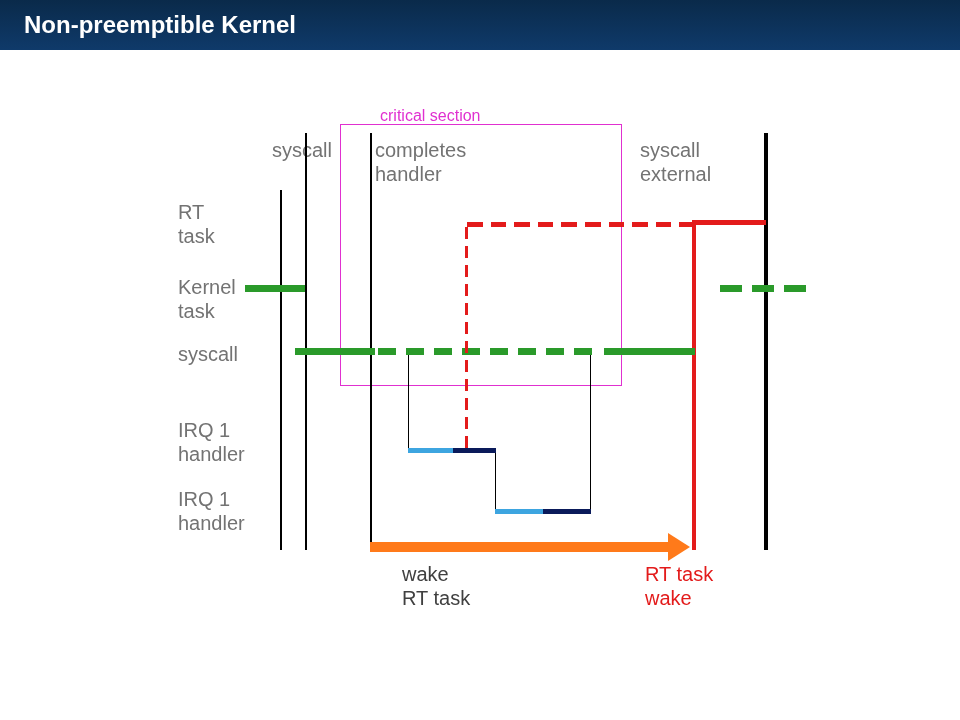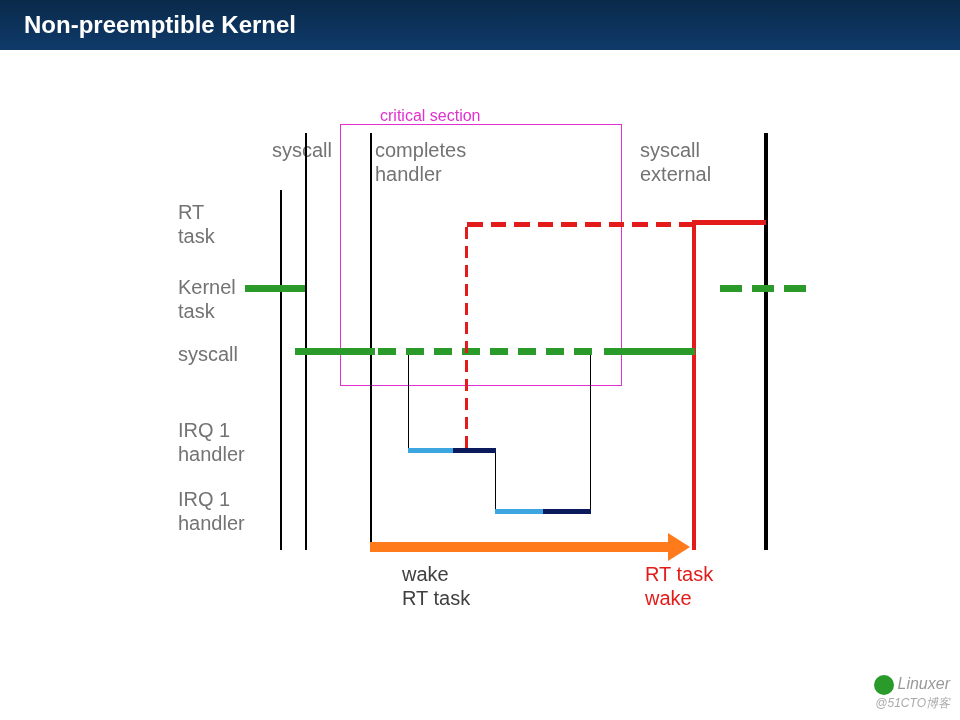--- a/index.html
+++ b/index.html
@@ -180,17 +180,13 @@
 
   <div class="txt" style="left:402px; top:512px; color:#404040;">
     <span>wake</span><br>
     <span>RT task</span>
   </div>
   <div class="txt" style="left:645px; top:512px; color:#e31b1b;">
     <span>RT task</span><br>
     <span>wake</span>
   </div>
 
-  <div class="watermark">
-    <div class="top"><span class="circ"></span><span>Linuxer</span></div>
-    <div>@51CTO博客</div>
-  </div>
 </div>
 
 </body></html>

